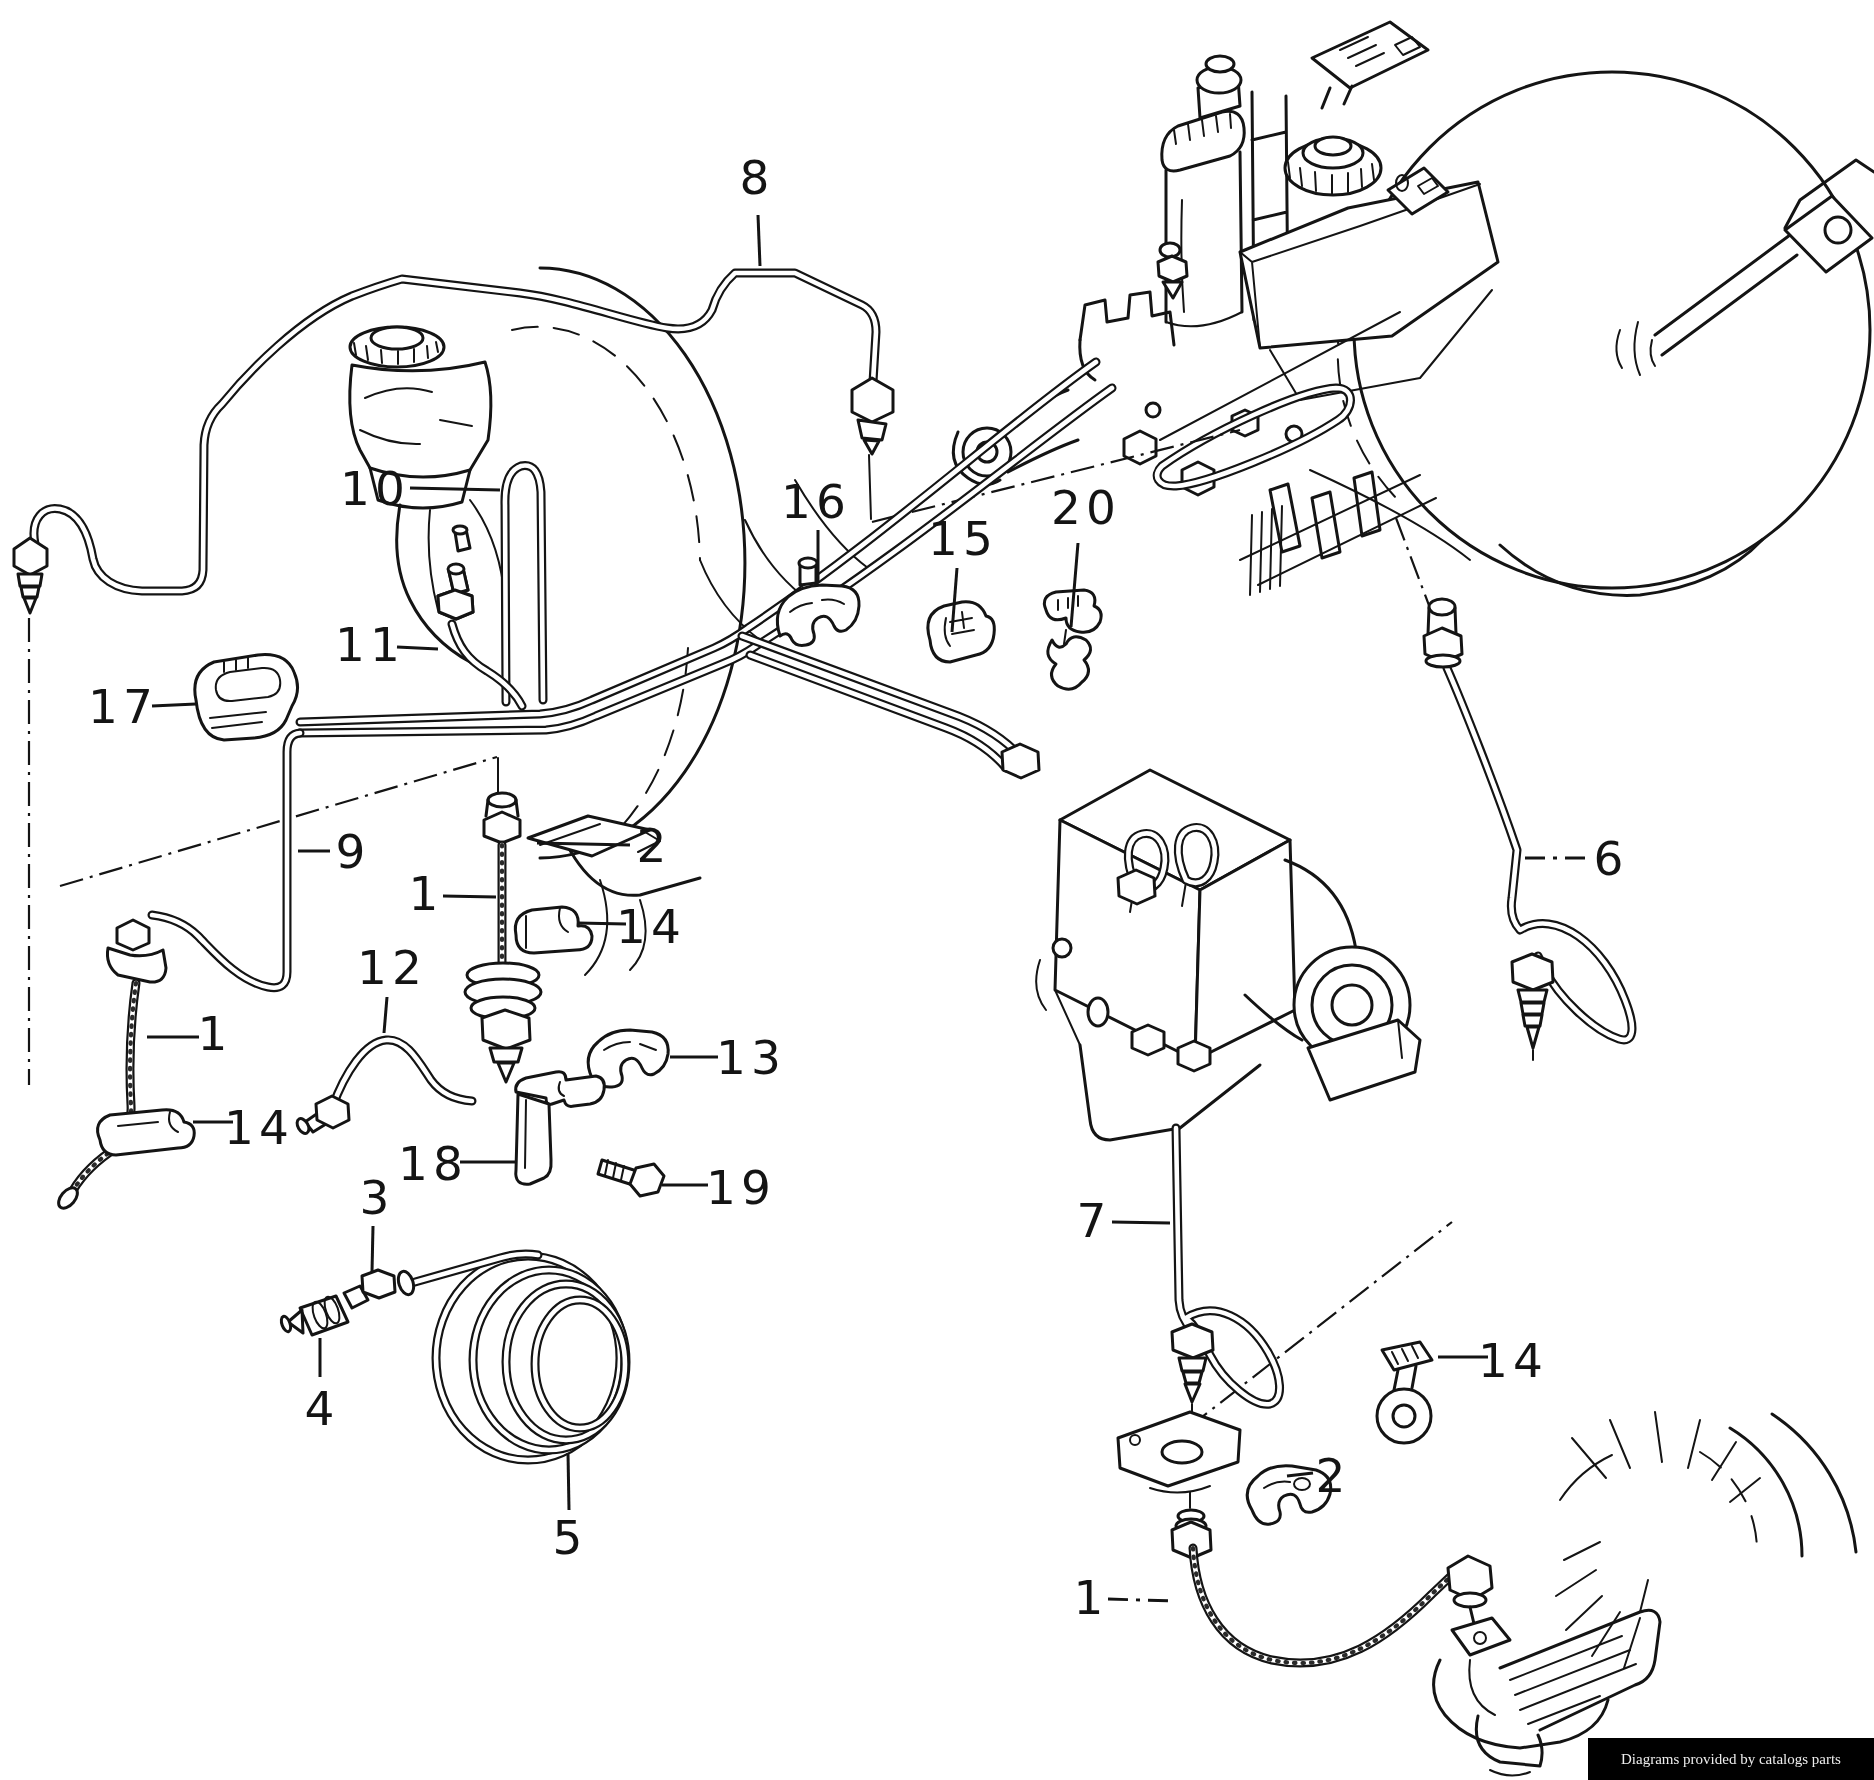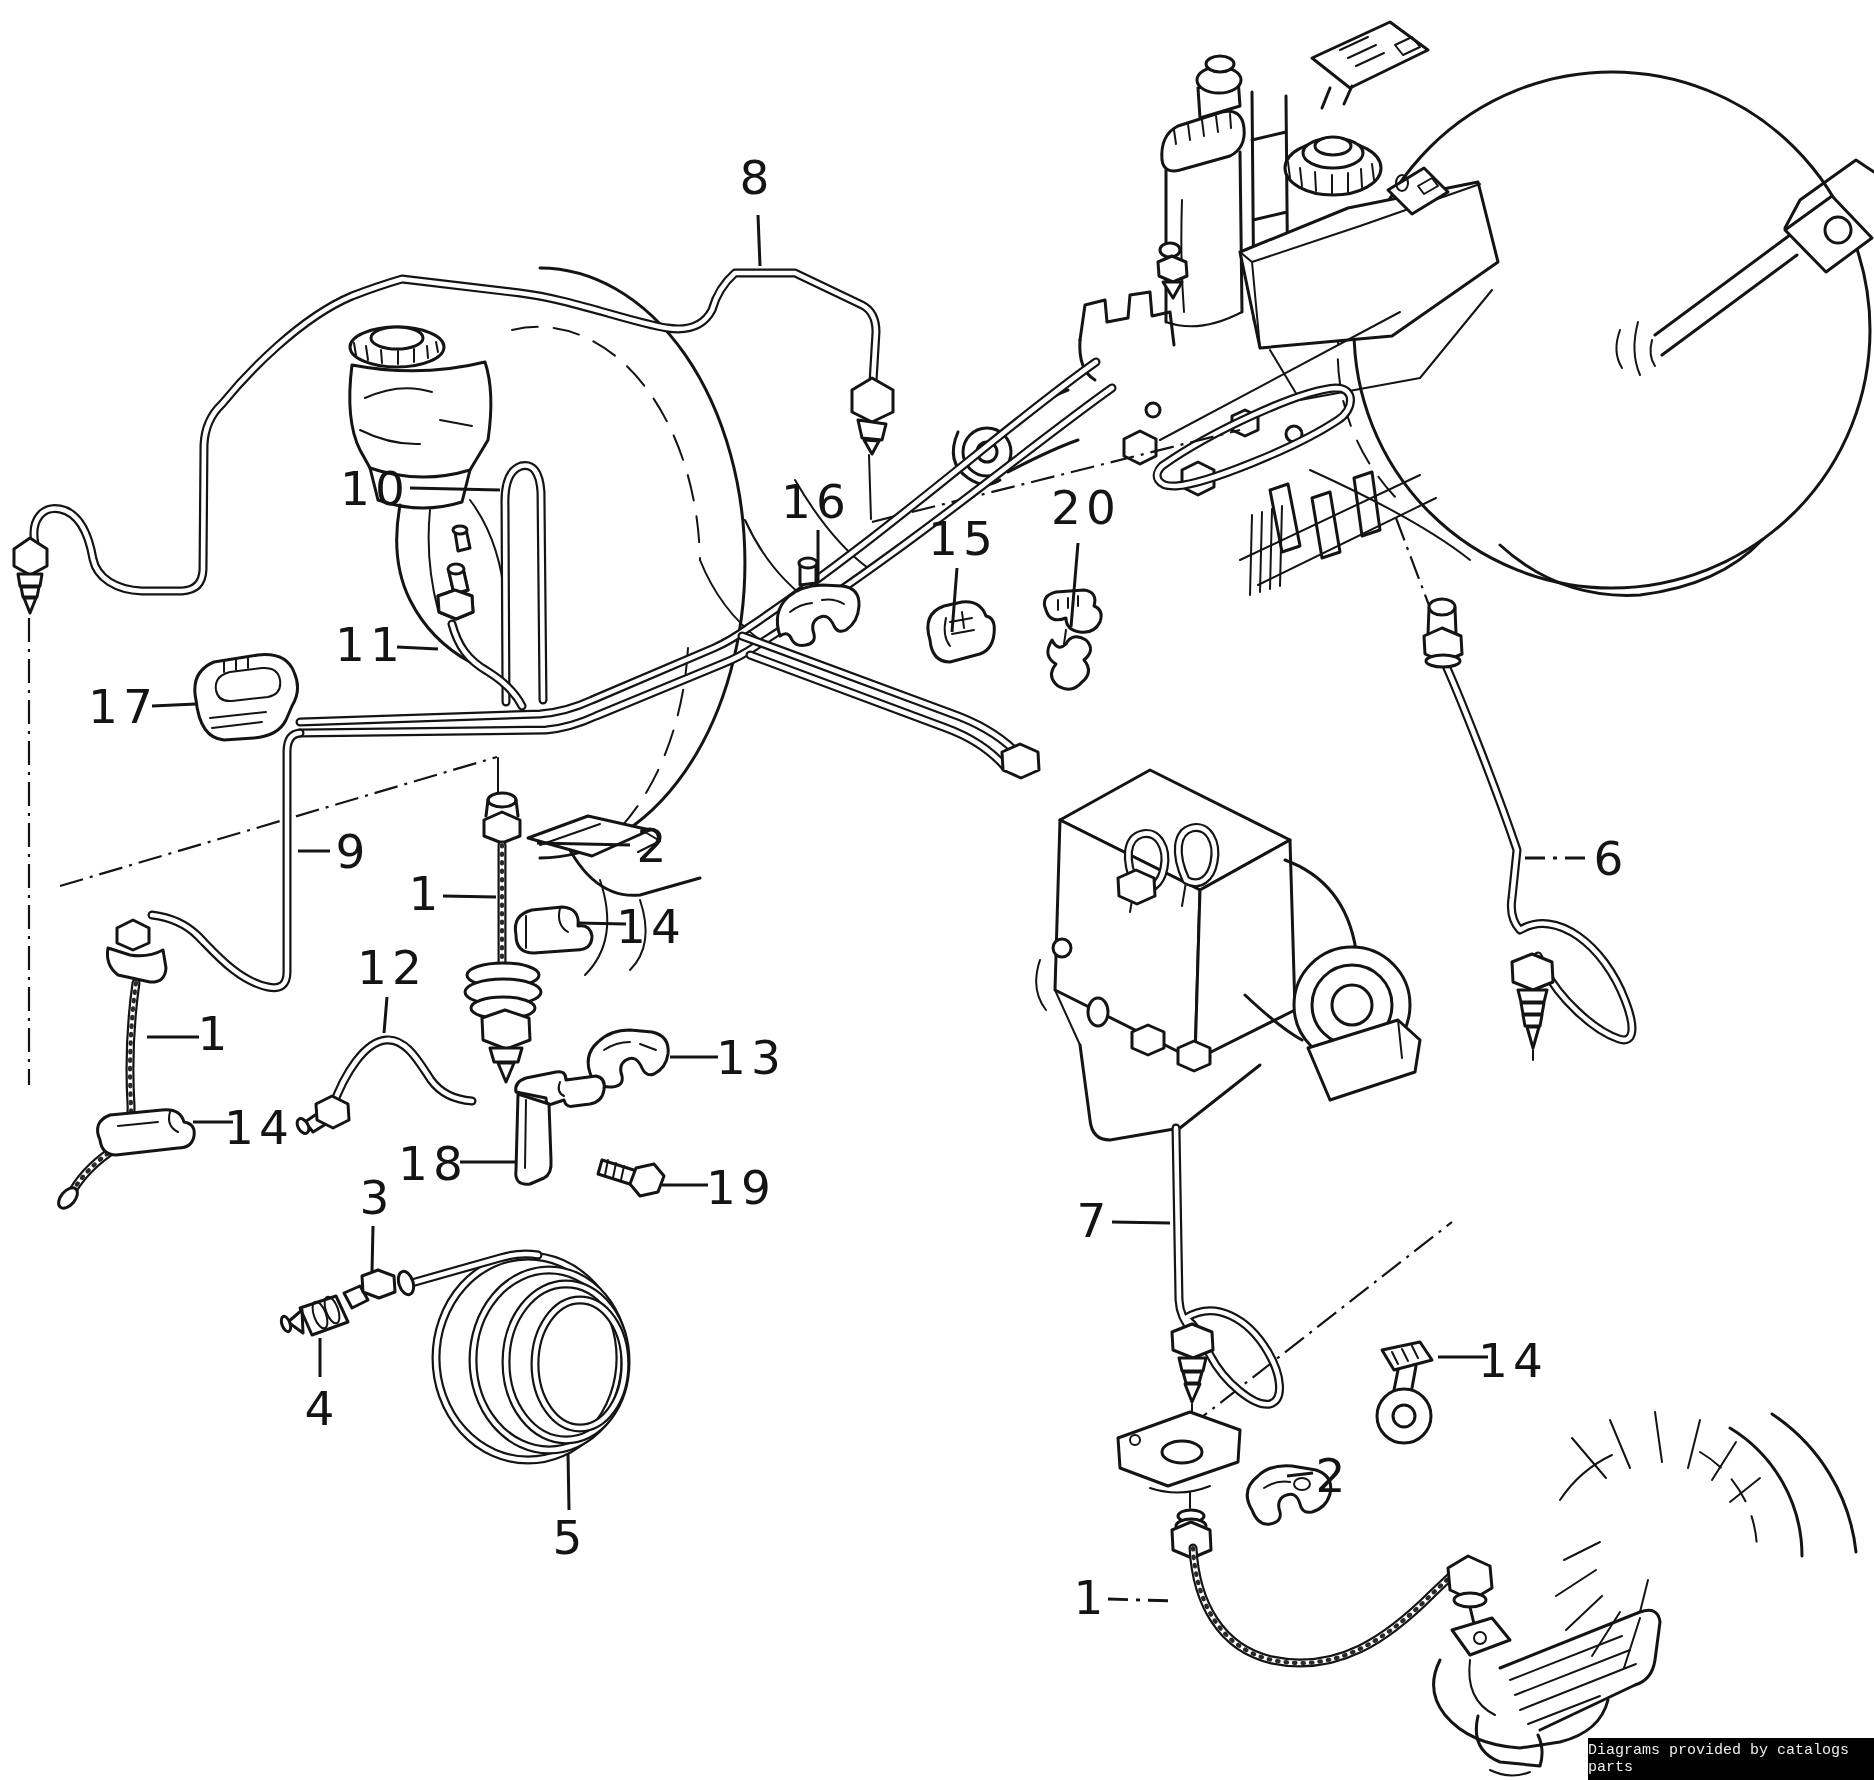--- a/index.html
+++ b/index.html
@@ -10,21 +10,21 @@
   .stip{stroke:#2a2a2a;stroke-width:4.2;fill:none;stroke-dasharray:1.5 7;stroke-linecap:round;}
   .ln{stroke:#141414;stroke-width:3;fill:none;stroke-linecap:round;stroke-linejoin:round;}
   .thin{stroke-width:2;}
   .fillw{fill:#ffffff;stroke:#141414;stroke-width:3;stroke-linejoin:round;}
   .dashdot{stroke:#141414;stroke-width:2.2;fill:none;stroke-dasharray:24 7 3 7;}
   .dashed{stroke-dasharray:26 16;}
   .leader{stroke:#141414;stroke-width:3;fill:none;}
   .leader.dash{stroke-dasharray:20 8 4 8;}
   .callout-num{font-family:"DejaVu Sans",sans-serif;font-size:47px;fill:#141414;text-anchor:middle;dominant-baseline:central;letter-spacing:5px;}
   .watermark{position:absolute;right:0;bottom:0;width:286px;height:42px;background:#000000;color:#ededed;
-    font-family:Liberation Mono, monospace;font-size:15px;display:flex;align-items:center;justify-content:center;}
+    font-family:Liberation Serif, serif;font-size:15px;display:flex;align-items:center;justify-content:center;}
 </style>
 </head>
 <body>
 
 <div class="canvas">
 <svg id="diagram-svg" width="1874" height="1780" viewBox="0 0 1874 1780">
   <defs>
     <path id="p8" d="M 35,544 C 30,518 44,506 60,509 C 80,513 89,536 93,559 C 97,578 116,590 142,591 L 182,591 Q 202,590 203,570 L 204,445 Q 205,420 222,404 C 248,372 300,318 352,296 Q 378,286 402,279 L 520,293 C 570,299 630,322 667,328 Q 700,333 712,310 Q 718,288 735,273 L 795,273 L 862,305 Q 876,312 876,332 L 873,382"></path>
     <path id="p10" d="M 506,702 L 505,505 Q 504,472 521,466 Q 539,462 541,492 L 543,700"></path>
     <path id="p11" d="M 452,624 C 458,646 468,660 487,671 C 508,684 517,696 522,706"></path>

